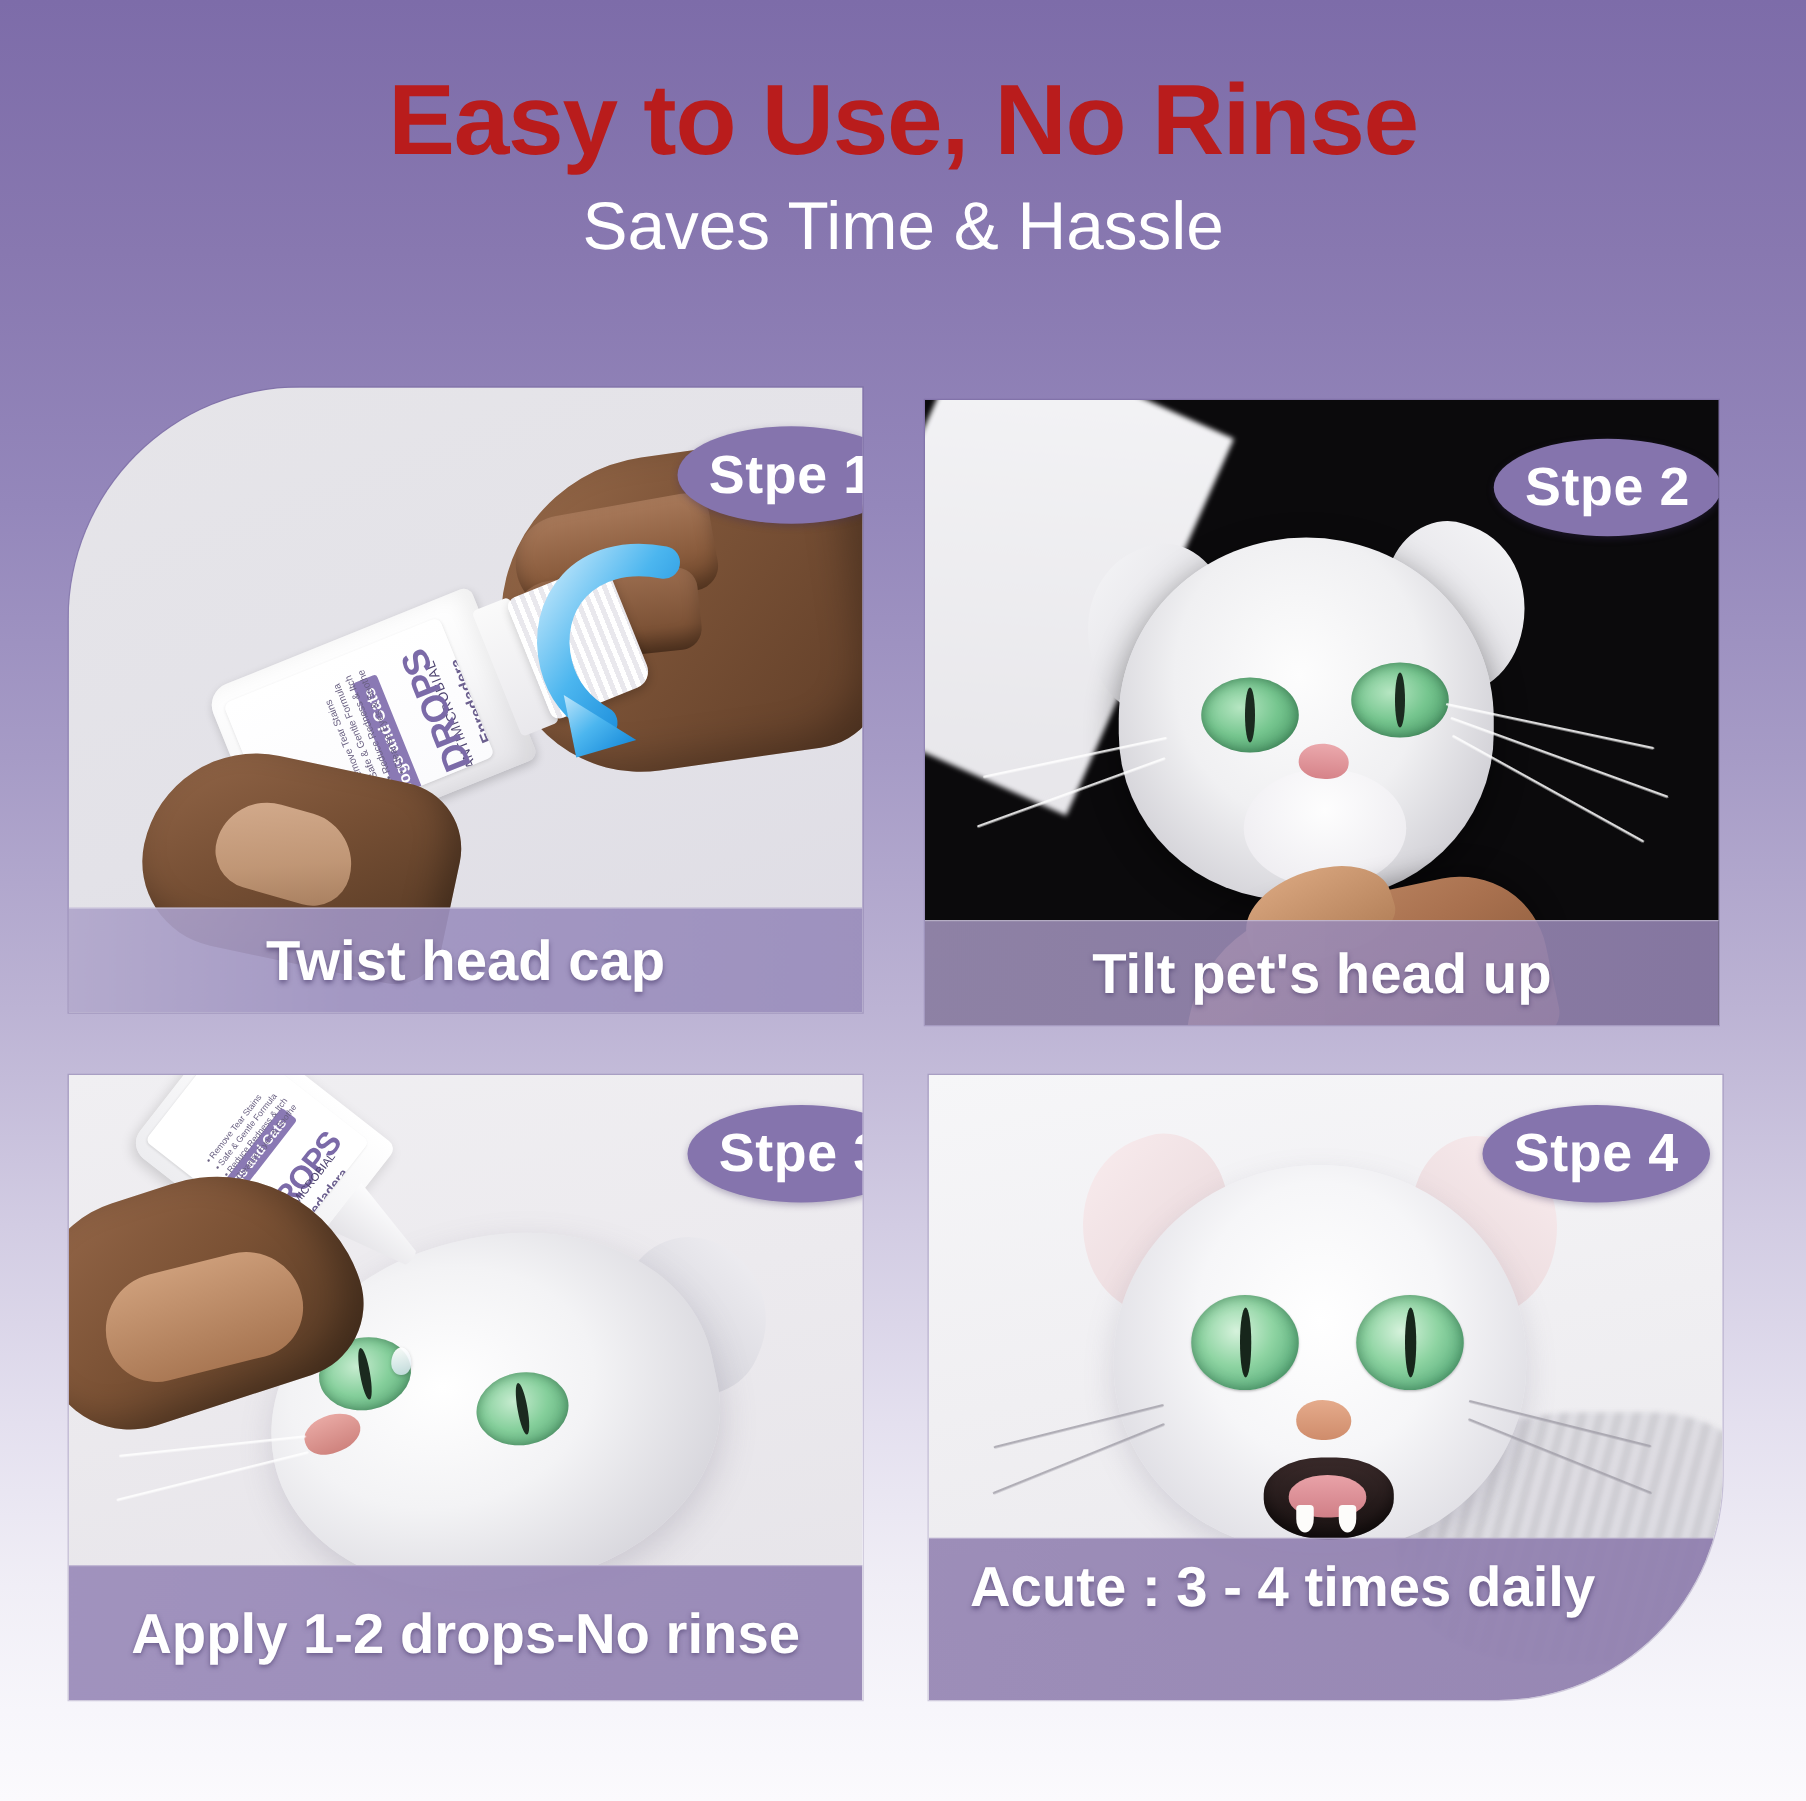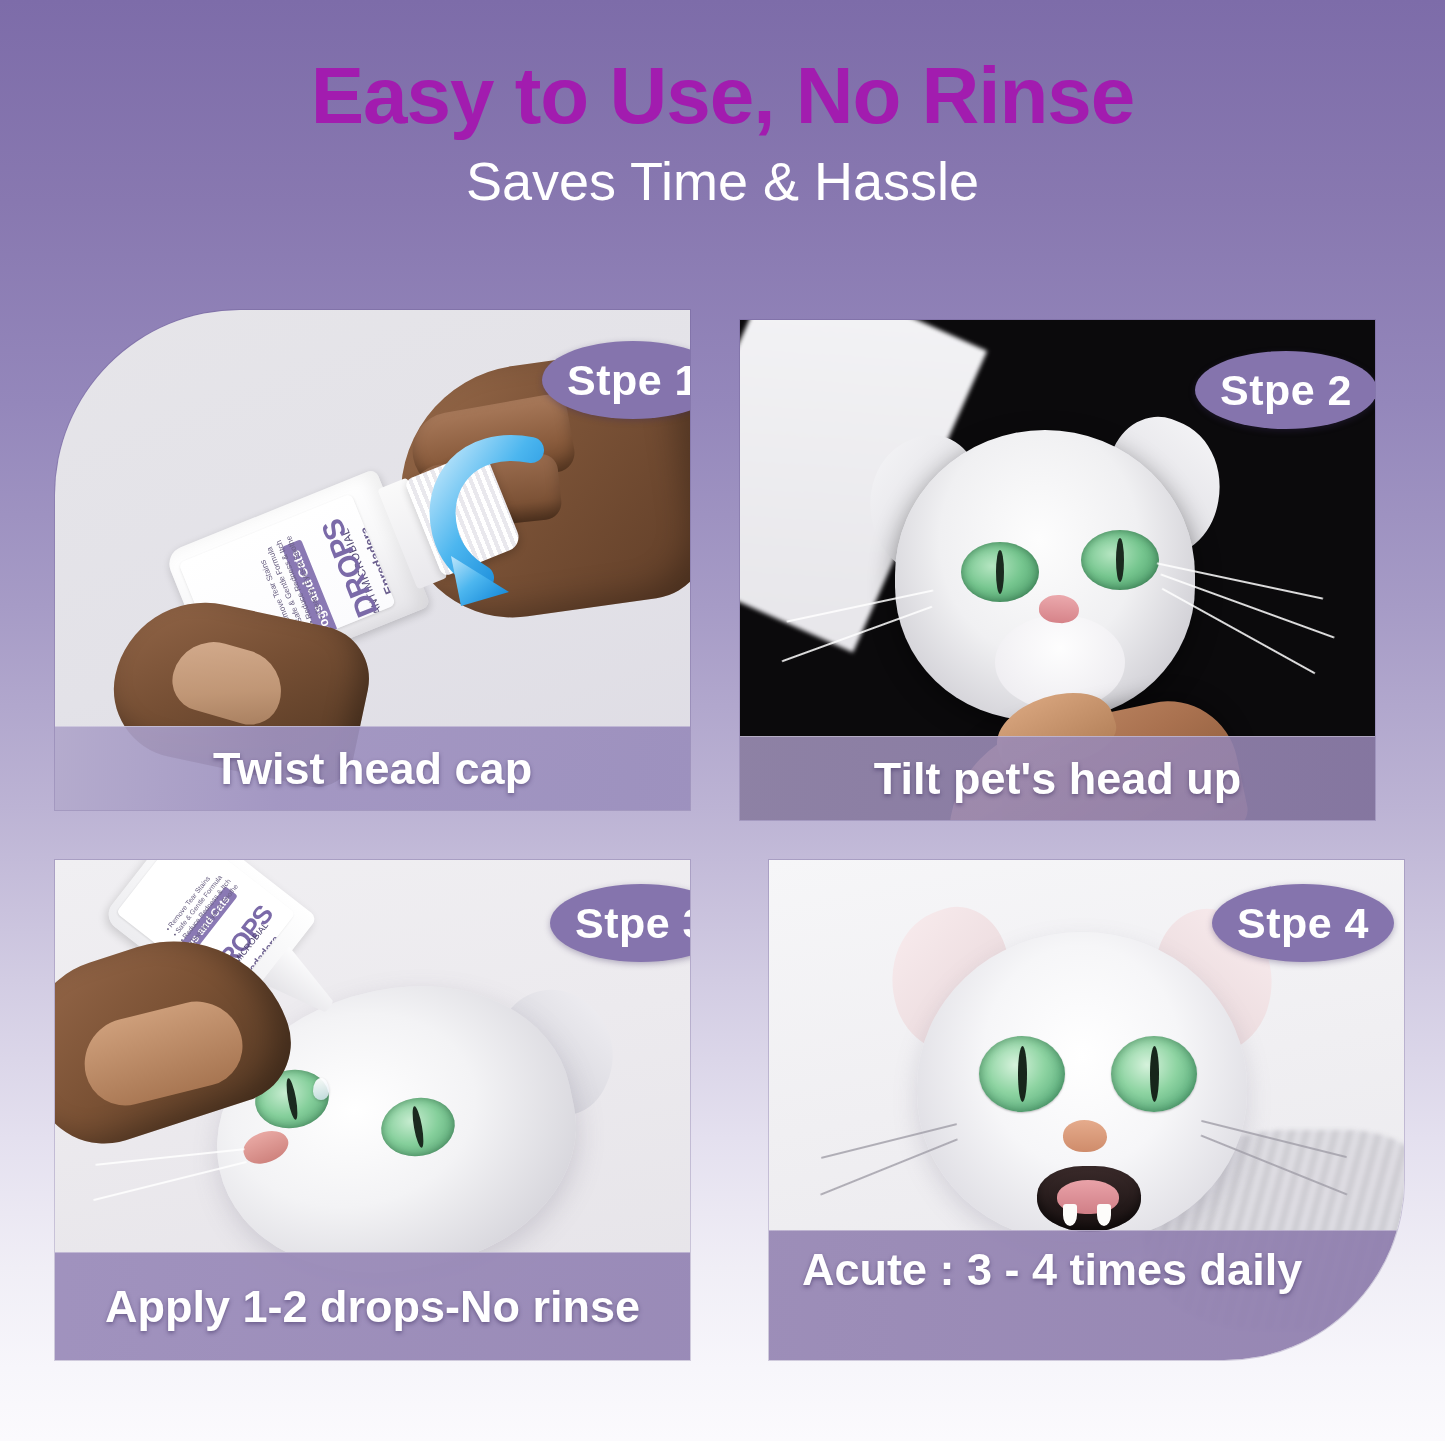--- a/index.html
+++ b/index.html
@@ -19,39 +19,39 @@
       #fbfafd 100%);
     overflow:hidden;
     position:relative;
   }
 
   
   .header{position:absolute;left:0;top:0;width:1445px;text-align:center;}
   .title{
     margin-top:52px;
     font-size:80px;line-height:88px;
-    font-weight:bold;color:#a21caf;
+    font-weight:bold;color:#b91c1c;
     letter-spacing:-1px;
     font-family:"Liberation Sans", sans-serif;
   }
   .subtitle{
     margin-top:10px;
     font-size:54px;line-height:62px;
     font-weight:400;color:#ffffff;
     letter-spacing:0px;
   }
 
   
   .grid{position:absolute;left:55px;top:310px;width:1305px;height:1090px;}
   .panel{position:absolute;width:635px;height:500px;overflow:hidden;
          box-shadow:0 0 0 1px rgba(90,75,130,.25);}
   .p1{left:0;top:0;border-top-left-radius:185px;}
   .p2{left:685px;top:10px;}
   .p3{left:0;top:550px;}
-  .p4{left:714px;top:550px;border-bottom-right-radius:180px;}
+  .p4{left:688px;top:550px;border-bottom-right-radius:180px;}
 
   .photo{position:absolute;left:0;top:0;width:100%;height:100%;overflow:hidden;}
 
   
   .caption{
     position:absolute;left:0;bottom:0;width:100%;
     box-sizing:border-box;
     background:rgba(150,136,184,0.80);
     border-top:1px solid rgba(255,255,255,.35);
     color:#ffffff;

